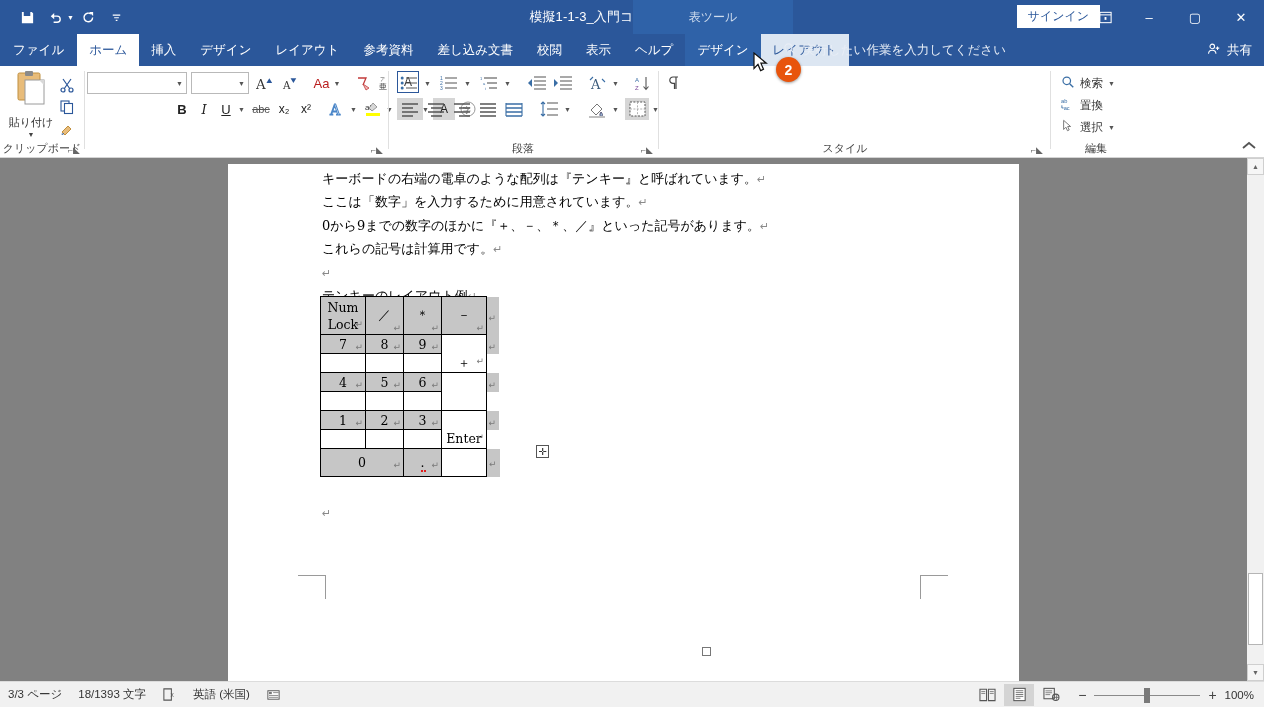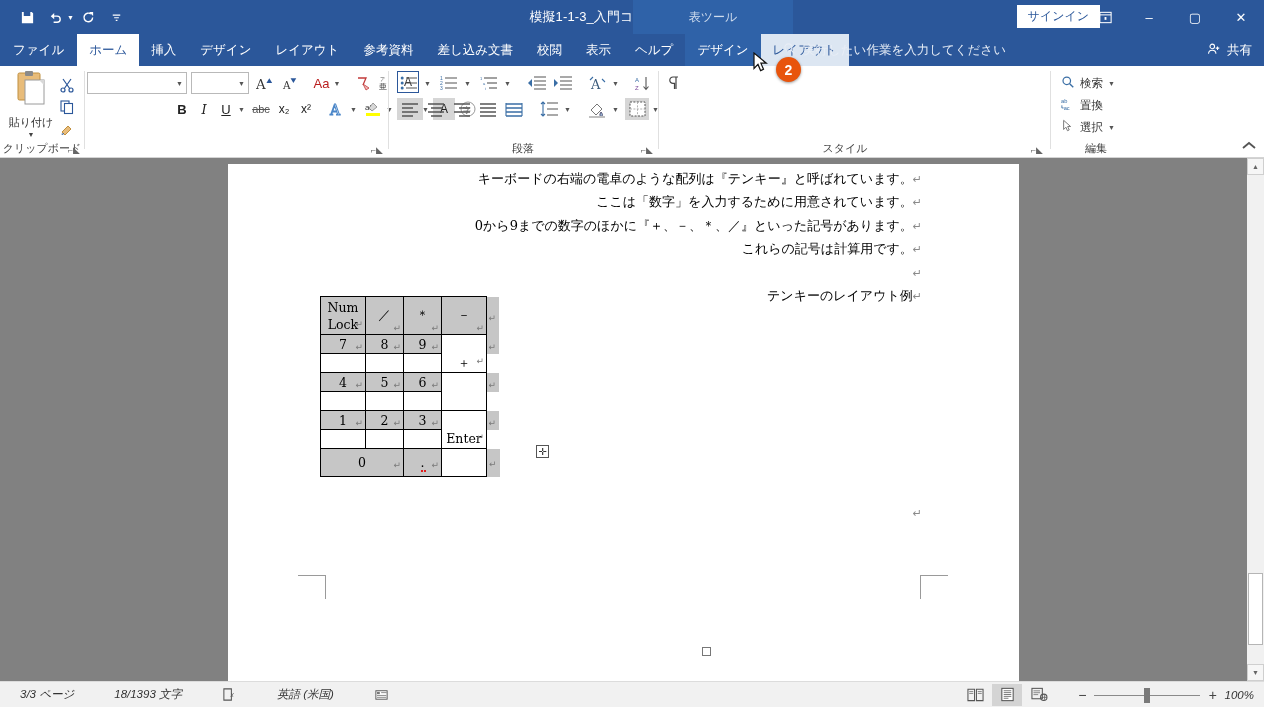--- a/index.html
+++ b/index.html
@@ -127,21 +127,21 @@
   .docscroll-top {
     position: absolute; right: 0; top: 0; width: 17px; height: 523px; background: #f1f1f1;
   }
   .page {
     position: absolute; left: 228px; top: 6px; width: 791px; height: 660px;
     background: #fff;
   }
   .mark { position: absolute; border-color: #9a9a9a; }
   .doctext {
     position: absolute; left: 94px; top: 3px; width: 600px;
-    font-family: "DejaVu Serif", serif; font-size: 13px; color: #000; text-align: right;
+    font-family: "DejaVu Serif", serif; font-size: 13px; color: #000;
   }
   .dline { height: 23.4px; line-height: 23.4px; white-space: nowrap; }
   .pmark { color: #8a8a8a; font-size: 11px; font-family: "DejaVu Sans", sans-serif; }
 
   
   .kptable {
     position: absolute; left: 92px; top: 132px;
     border-collapse: collapse; font-family: "DejaVu Serif", serif; font-size: 12.5px;
   }
   .kptable td {
@@ -163,21 +163,21 @@
     border: 1px solid #777; background: #fff;
   }
   .sq-red { border-bottom: 2px dotted #e01b1b; }
 
   
   .statusbar {
     position: absolute; bottom: 0; left: 0; width: 1264px; height: 26px;
     background: #f1f1f1; border-top: 1px solid #dcdcdc;
     display: flex; align-items: center; font-size: 11.5px; color: #333;
   }
-  .sb { display: flex; align-items: center; height: 19px; padding: 0 20px; gap: 5px; font-style: italic; }
+  .sb { display: flex; align-items: center; height: 19px; padding: 0 8px; gap: 5px; }
   .viewbtn { width: 30px; height: 22px; display: flex; align-items: center; justify-content: center; }
   .viewbtn.on { background: #d4d4d4; }
   .zoomslider { position: relative; width: 106px; height: 20px; display: flex; align-items: center; }
   .zs-track { position: absolute; left: 0; top: 10px; width: 106px; height: 1px; background: #8a8a8a; }
   .zs-thumb { position: absolute; left: 50px; top: 3px; width: 6px; height: 15px; background: #7a7a7a; }
 
   
   .badge {
     position: absolute; left: 776px; top: 57px; width: 25px; height: 25px; border-radius: 50%;
     background: #e8540c; color: #fff; font-size: 14px; font-weight: bold;

